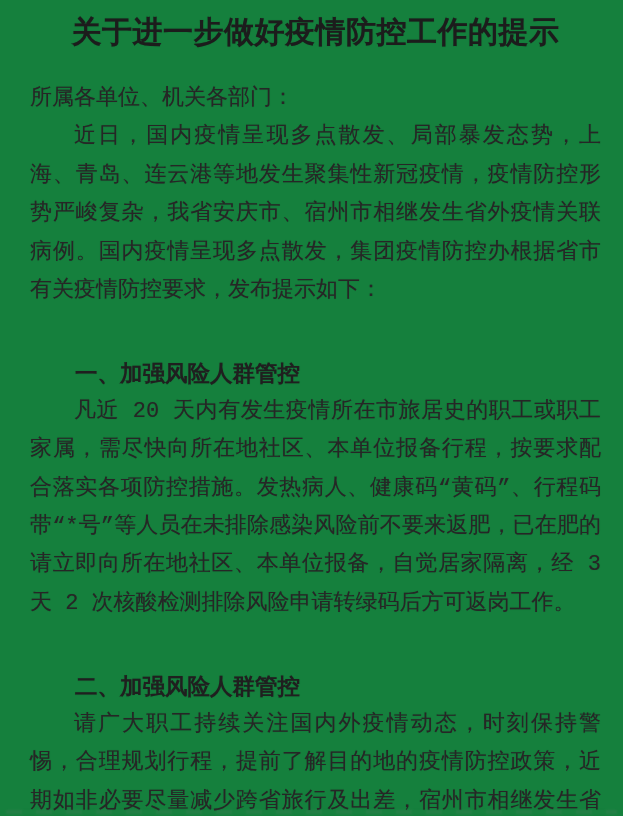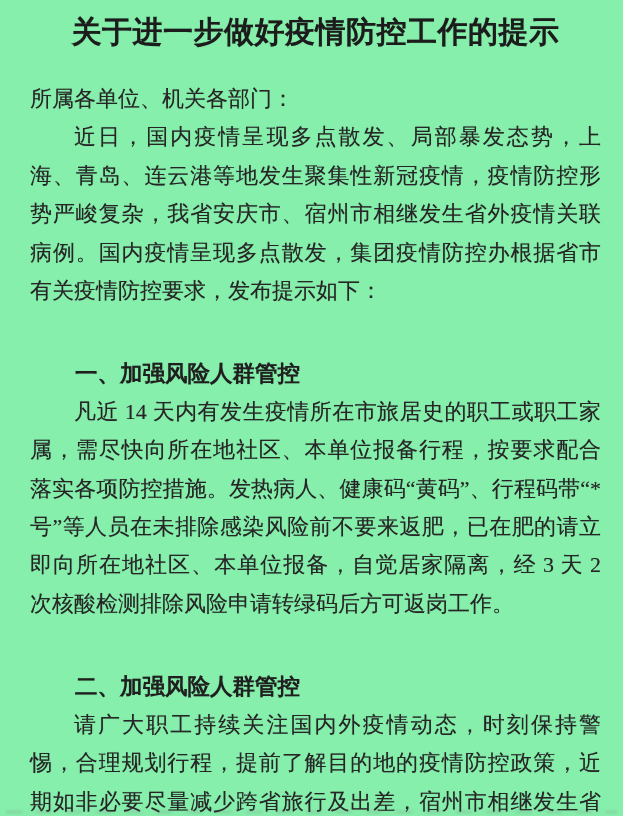--- a/index.html
+++ b/index.html
@@ -5,21 +5,21 @@
   html, body {
     margin: 0;
     padding: 0;
     background: #ffffff;
   }
   .page {
     position: relative;
     width: 623px;
     height: 816px;
     margin: 0 auto;
-    background: #86efac;
+    background: #15803d;
     box-sizing: border-box;
     padding: 10px 22px 0 30px;
     overflow: hidden;
     color: #262626;
   }
   .doc-title {
     margin: 0 0 26px 0;
     font-family: "DejaVu Sans", sans-serif;
     font-weight: 700;
     font-size: 30px;
@@ -33,21 +33,21 @@
   .para,
   .sec-heading {
     margin: 0;
     font-size: 22px;
     line-height: 38.4px;
     text-align: justify;
     text-shadow: 0 0 0.7px rgba(35,35,35,0.40);
   }
   .salutation,
   .para {
-    font-family: Liberation Serif, serif;
+    font-family: Liberation Mono, monospace;
   }
   .para {
     text-indent: 2em;
   }
   .sec-heading {
     font-family: "DejaVu Sans", sans-serif;
     font-weight: 700;
     font-size: 22.5px;
     text-indent: 2em;
     color: #1f1f1f;
@@ -73,19 +73,19 @@
 <body>
 
 <div class="page">
   <h1 class="doc-title">关于进一步做好疫情防控工作的提示</h1>
 
   <p class="salutation">所属各单位、机关各部门：</p>
 
   <div id="doc-body">
       <p class="para">近日，国内疫情呈现多点散发、局部暴发态势，上海、青岛、连云港等地发生聚集性新冠疫情，疫情防控形势严峻复杂，我省安庆市、宿州市相继发生省外疫情关联病例。国内疫情呈现多点散发，集团疫情防控办根据省市有关疫情防控要求，发布提示如下：</p>
       <p class="sec-heading">一、加强风险人群管控</p>
-      <p class="para">凡近 14 天内有发生疫情所在市旅居史的职工或职工家属，需尽快向所在地社区、本单位报备行程，按要求配合落实各项防控措施。发热病人、健康码“黄码”、行程码带“*号”等人员在未排除感染风险前不要来返肥，已在肥的请立即向所在地社区、本单位报备，自觉居家隔离，经 3 天 2 次核酸检测排除风险申请转绿码后方可返岗工作。</p>
+      <p class="para">凡近 20 天内有发生疫情所在市旅居史的职工或职工家属，需尽快向所在地社区、本单位报备行程，按要求配合落实各项防控措施。发热病人、健康码“黄码”、行程码带“*号”等人员在未排除感染风险前不要来返肥，已在肥的请立即向所在地社区、本单位报备，自觉居家隔离，经 3 天 2 次核酸检测排除风险申请转绿码后方可返岗工作。</p>
       <p class="sec-heading">二、加强风险人群管控</p>
       <p class="para">请广大职工持续关注国内外疫情动态，时刻保持警惕，合理规划行程，提前了解目的地的疫情防控政策，近期如非必要尽量减少跨省旅行及出差，宿州市相继发生省外疫情关联病例，尤其是已经发生疫情输出的城市。确需前往的，应</p>
     </div>
 
   <div class="scan-smudge"></div>
 </div>
 
 </body></html>

